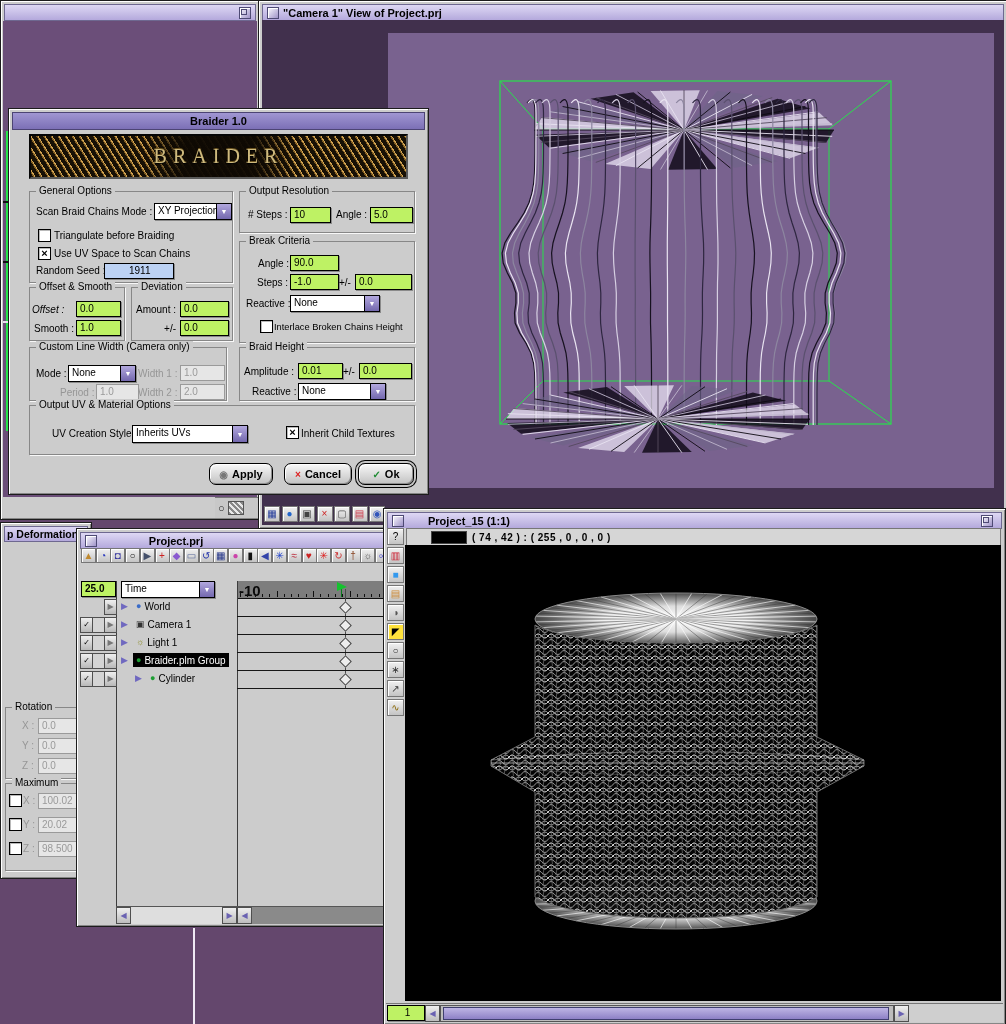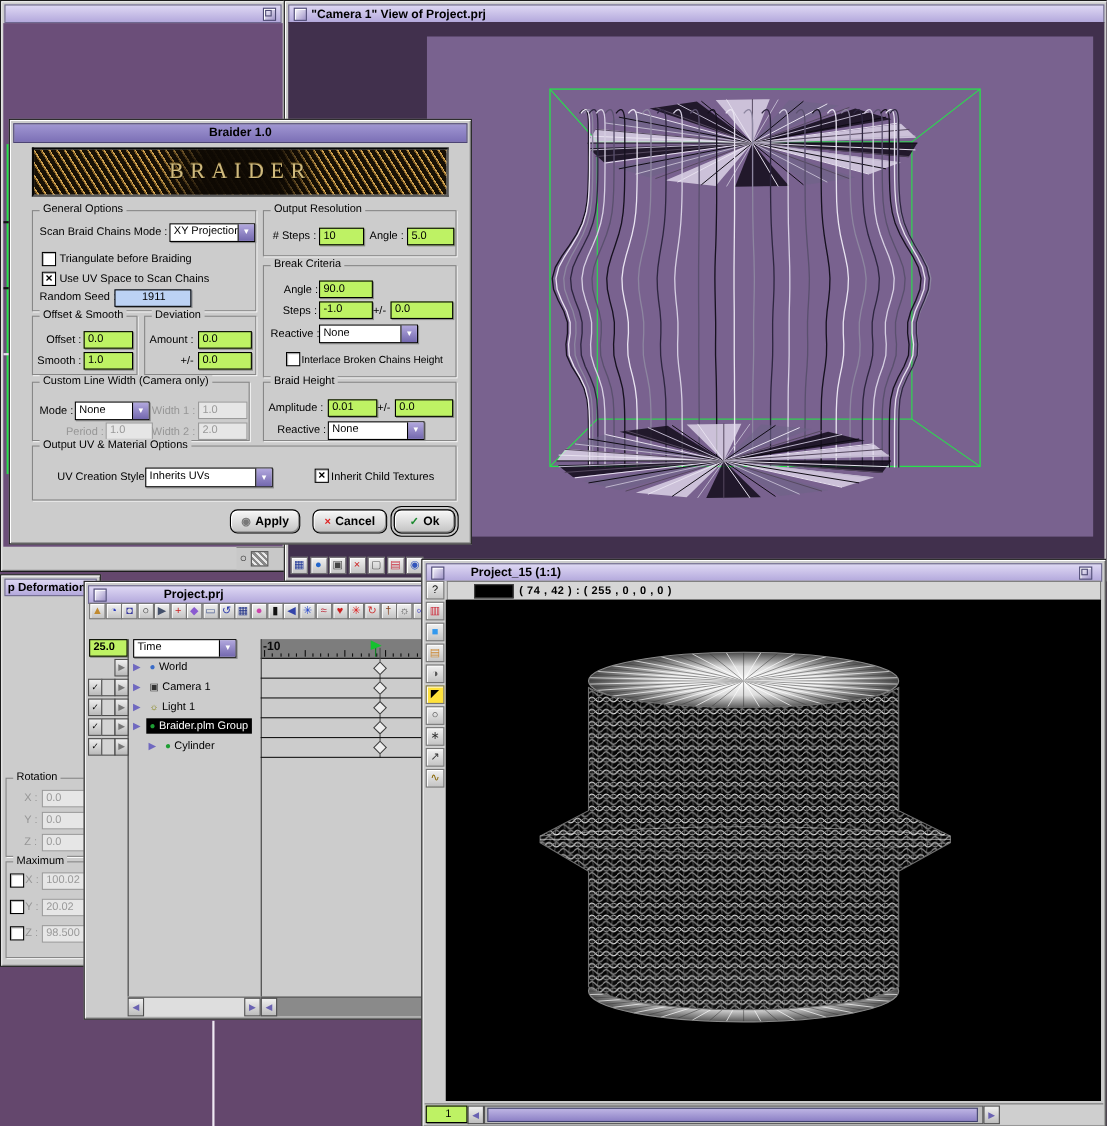--- a/index.html
+++ b/index.html
@@ -41,21 +41,21 @@
   .ic.sel{background:#ffe23c;}
   .sq{position:absolute;width:11px;height:14px;border:1px solid #4f4f4f;font-size:8px;text-align:center;
       line-height:13px;background:linear-gradient(#efefef,#b9b9b9);}
   .sq.dim{background:#d4d4d4;}
   .dia{position:absolute;width:7px;height:7px;background:#ededed;border:1px solid #404040;transform:rotate(45deg);}
   .sba{position:absolute;width:13px;height:15px;border:1px solid #4f4f4f;color:#6a62b2;font-size:8px;
        display:flex;align-items:center;justify-content:center;background:linear-gradient(#efefef,#bdbdbd);}
   .vline{position:absolute;width:1px;background:#3c3c3c;}
   .rowline{position:absolute;height:1px;background:#161616;}
   .tick{position:absolute;width:1px;background:#101010;}
-  .rlabel{position:absolute;font-size:11px;font-weight:bold;color:#0a0a0a;}
+  .rlabel{position:absolute;font-size:15px;font-weight:bold;color:#0a0a0a;}
   #banner{position:absolute;border:2px solid #5a5a5a;border-style:inset;
     background:
       linear-gradient(90deg,rgba(20,12,4,0) 30%,rgba(14,9,3,.96) 41% 59%,rgba(20,12,4,0) 70%),
       repeating-linear-gradient(58deg,#171005 0 2px,#7c5a22 2px 3px,#d2a452 3px 4px,#171005 4px 6px);
     display:flex;align-items:center;justify-content:center;}
   #banner span{font-family:"Liberation Serif",serif;font-size:20px;letter-spacing:6px;color:#cfba7e;
     text-shadow:0 1px 1px #000,0 -1px 0 #6b5420;}
   .dtitle{position:absolute;left:3px;right:3px;top:3px;height:16px;border:1px solid #4c4474;
     background:linear-gradient(#a096d2,#7c70b6);display:flex;align-items:center;justify-content:center;
     font-size:11px;font-weight:bold;}
@@ -450,21 +450,21 @@
       <div class="dd" style="left:50px;top:53px;width:88px;">
         <span class="tx">None</span>
         <span class="bt">▼</span>
       </div>
       <div class="cb" style="left:20px;top:78px;"></div>
       <span class="lbl" style="left:34px;top:80px;font-size:9.3px;">Interlace Broken Chains Height</span>
     </div>
 
     <div class="grp" style="left:20px;top:178px;width:94px;height:52px;">
       <span class="leg">Offset &amp; Smooth</span>
-      <span class="lbl" style="left:2px;top:16px;width:42px;text-align:right;">Offset :</span>
+      <span class="lbl" style="left:2px;top:16px;width:42px;text-align:left;font-style:italic;">Offset :</span>
       <span class="fld" style="left:46px;top:13px;width:40px;">0.0</span>
       <span class="lbl" style="left:2px;top:35px;width:42px;text-align:right;">Smooth :</span>
       <span class="fld" style="left:46px;top:32px;width:40px;">1.0</span>
     </div>
 
     <div class="grp" style="left:122px;top:178px;width:100px;height:52px;">
       <span class="leg">Deviation</span>
       <span class="lbl" style="left:0px;top:16px;width:44px;text-align:right;">Amount :</span>
       <span class="fld" style="left:48px;top:13px;width:44px;">0.0</span>
       <span class="lbl" style="left:0px;top:35px;width:44px;text-align:right;">+/-</span>

